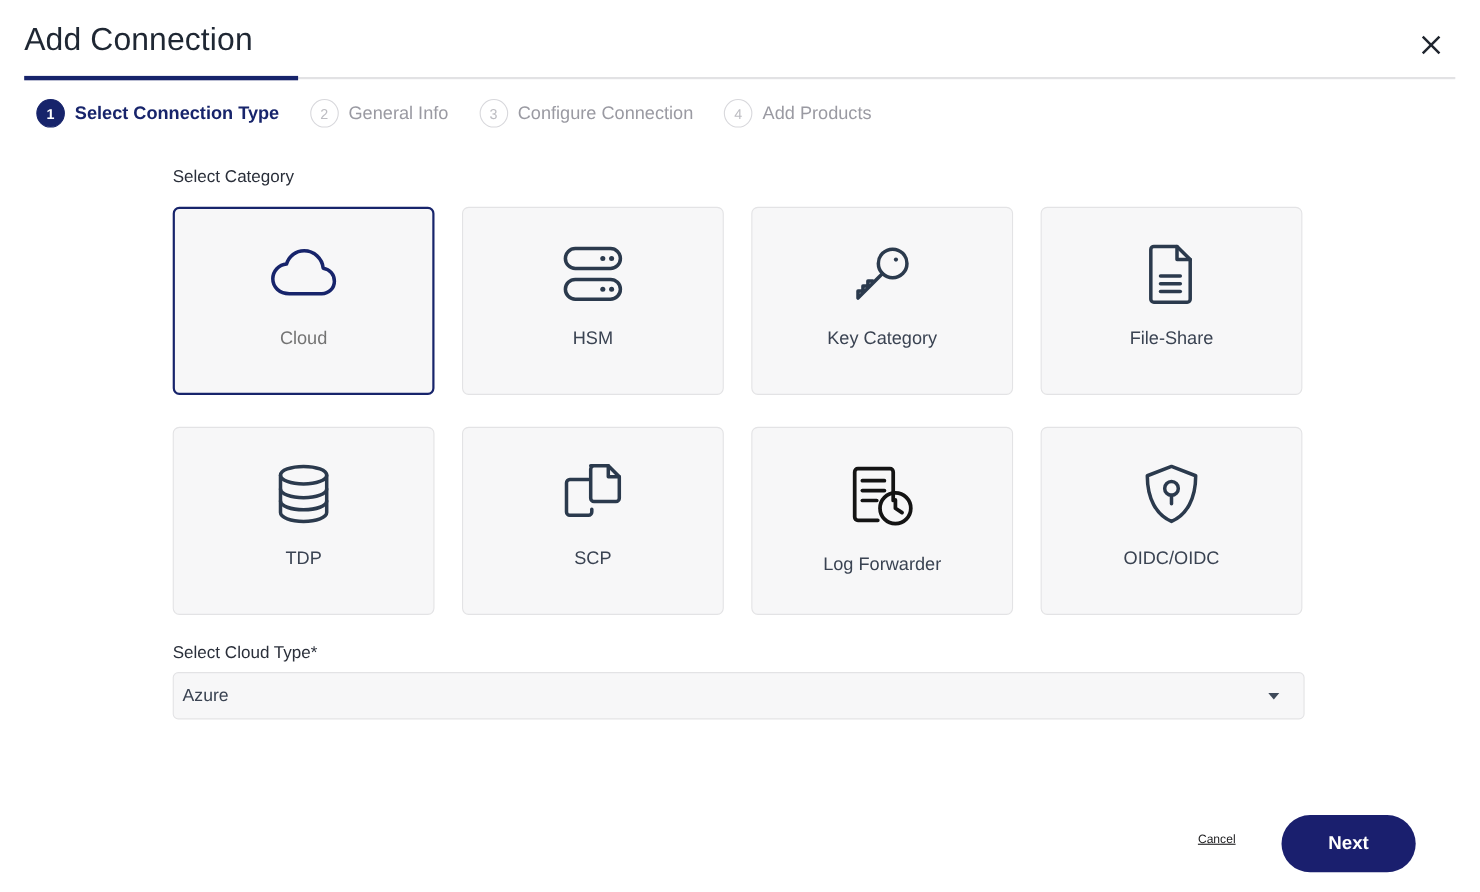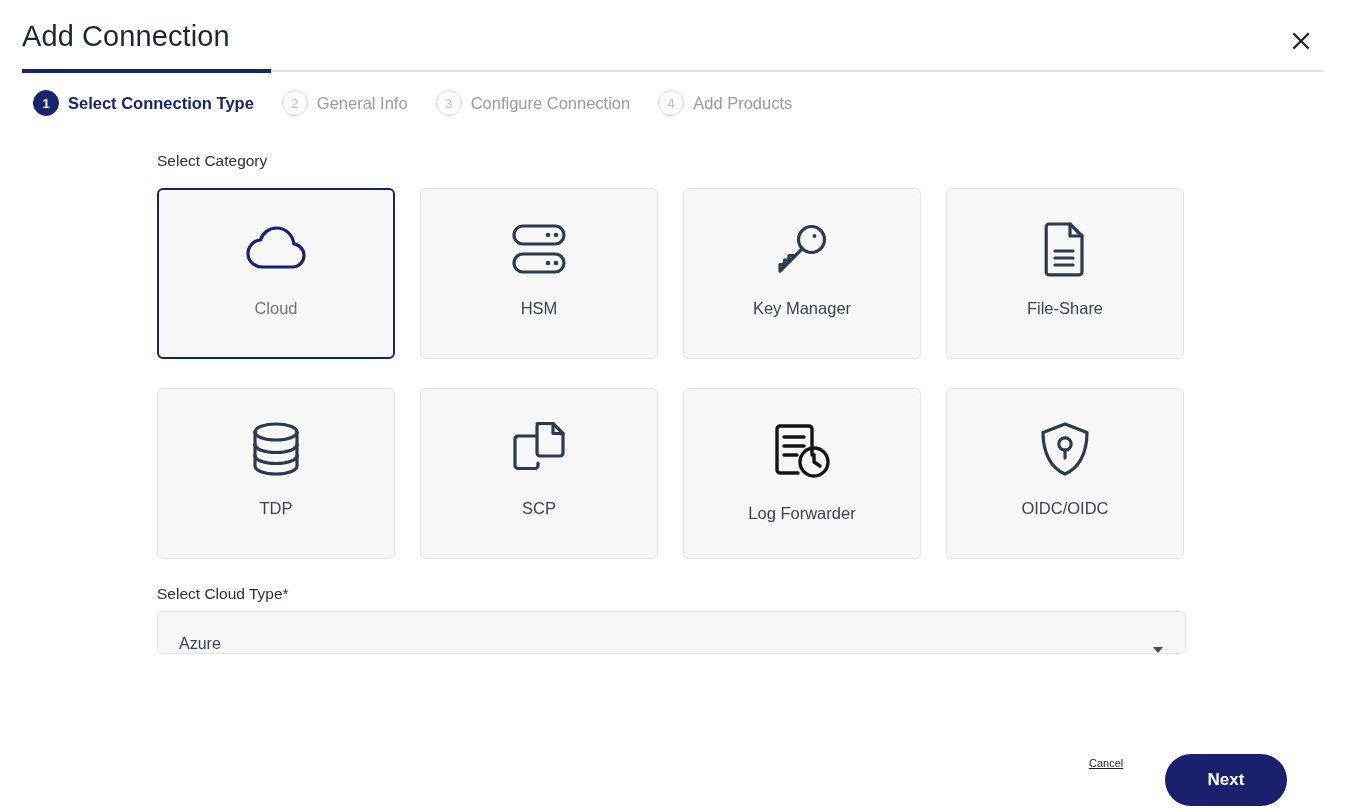--- a/index.html
+++ b/index.html
@@ -186,22 +186,22 @@
     width: 1029px;
     height: 43px;
   }
   .select-box {
     width: 100%;
     height: 43px;
     border-radius: 5px;
     background: #f7f7f8;
     border: 1px solid #e3e3e5;
     display: flex;
-    align-items: flex-end;
-    padding: 0 16px 0 21px;
+    align-items: center;
+    padding: 0 16px 0 8px;
     cursor: pointer;
   }
   .select-value {
     flex: 1 1 auto;
     font-size: 16px;
     color: #3a4352;
   }
   .select-caret {
     width: 0; height: 0;
     border-left: 5.5px solid transparent;
@@ -231,21 +231,20 @@
     width: 122px;
     height: 52px;
     border-radius: 26px;
     background: #1a1f6e;
     color: #ffffff;
     font-size: 17px;
     font-weight: 700;
     border: none;
     cursor: pointer;
     font-family: inherit;
-    margin-top: 13px;
   }
 </style>
 </head>
 <body>
 
 <div class="dialog">
 
   <div class="header">
     <div class="dialog-title">Add Connection</div>
     <button class="close-button">
@@ -312,21 +311,21 @@
     </div>
 
     <div class="cat-card">
       <div class="cat-icon">
         <svg width="56" height="56" viewBox="0 0 56 56" fill="none" stroke="#2b3a4d" stroke-width="3.2" stroke-linecap="round" stroke-linejoin="round">
           <circle cx="37.5" cy="18.5" r="13"></circle>
           <circle cx="40.5" cy="15" r="1.9" fill="#2b3a4d" stroke="none"></circle>
           <path d="M28.3 27.7 L6 50 L6 43.5 L10.5 43.5 L10.5 39 L15 39 L15 34.5 L19.5 34.5"></path>
         </svg>
       </div>
-      <div class="cat-label">Key Manager</div>
+      <div class="cat-label">Key Category</div>
     </div>
 
     <div class="cat-card">
       <div class="cat-icon">
         <svg width="46" height="58" viewBox="0 0 46 58" fill="none" stroke="#2b3a4d" stroke-width="3.2" stroke-linecap="round" stroke-linejoin="round">
           <path d="M7 4 L28 4 L40 16 L40 52 C40 53.5 38.8 54.8 37.3 54.8 L7 54.8 C5.5 54.8 4.2 53.5 4.2 52 L4.2 6.8 C4.2 5.3 5.5 4 7 4 Z"></path>
           <path d="M28 4 L28 16 L40 16"></path>
           <path d="M13 31 L31 31"></path>
           <path d="M13 38 L31 38"></path>
           <path d="M13 45 L31 45"></path>

